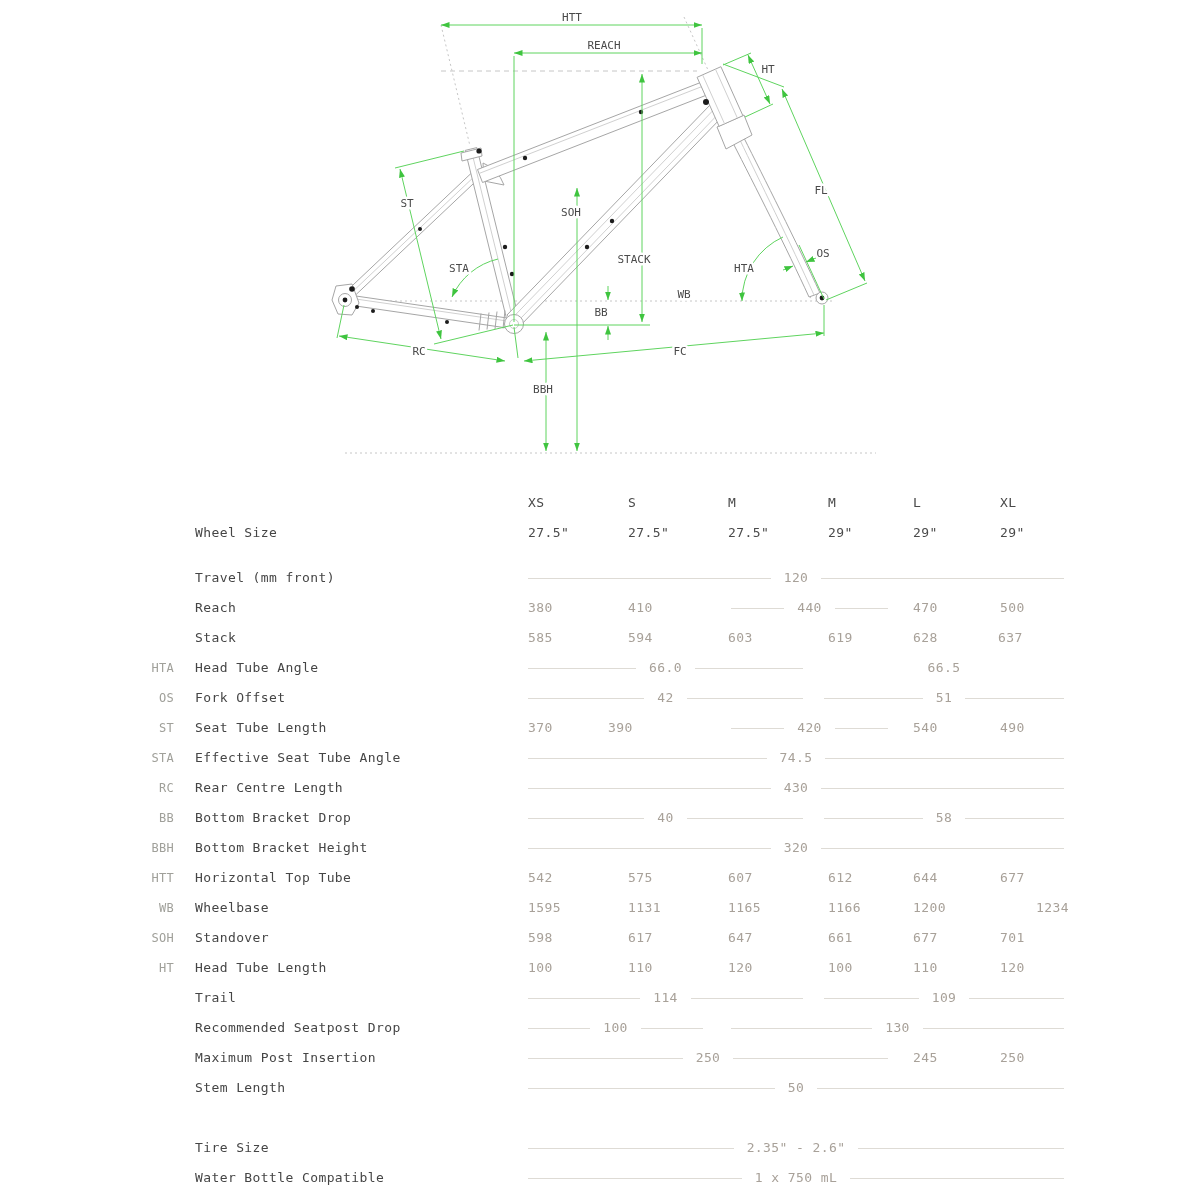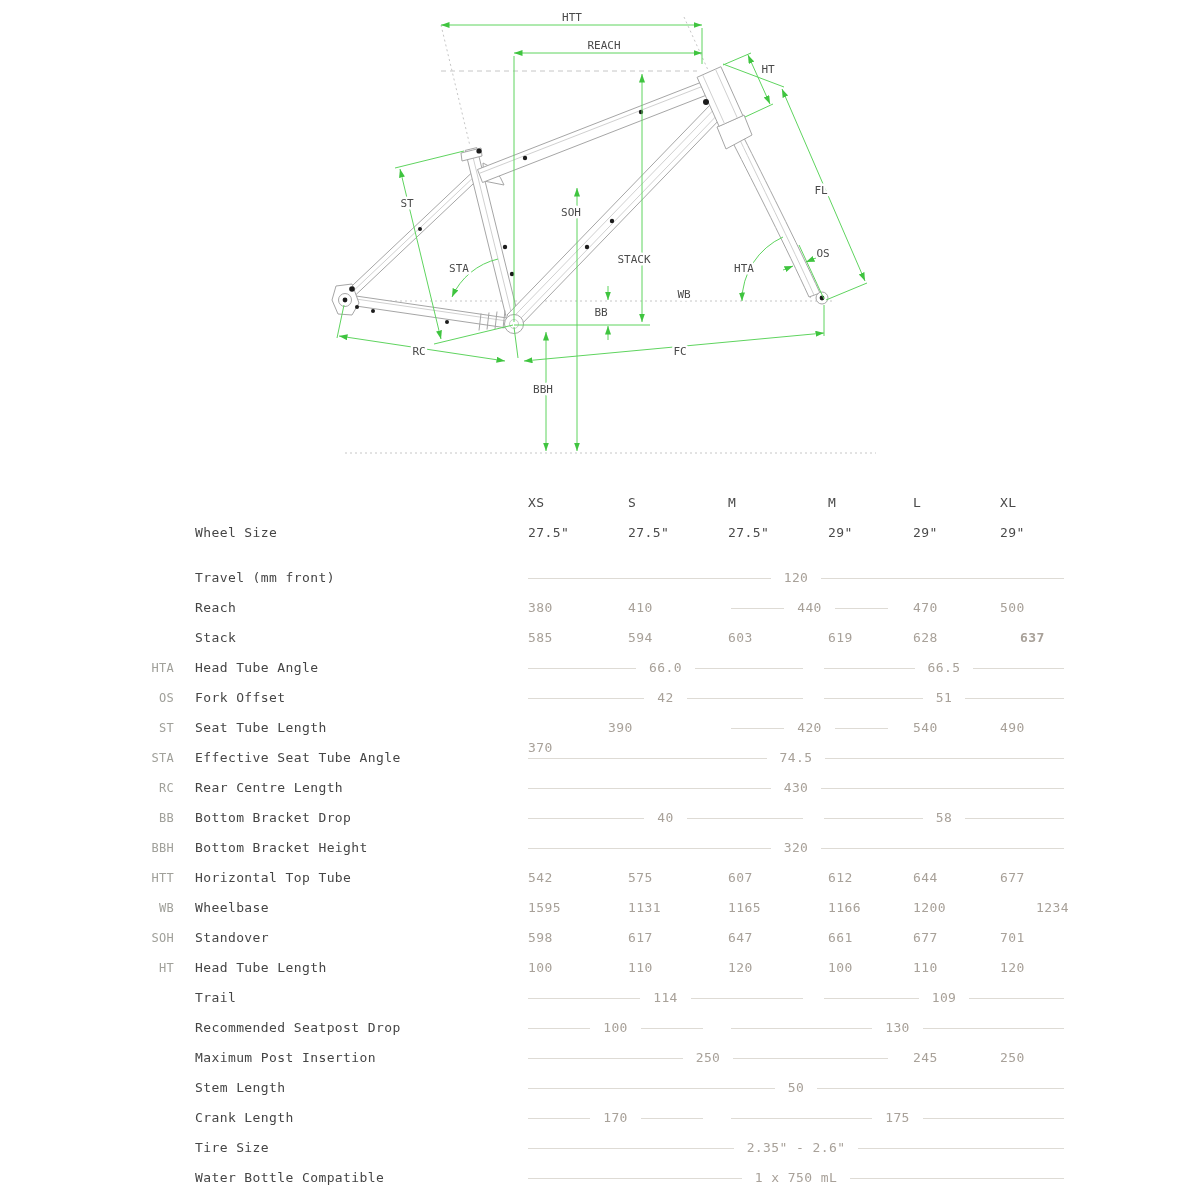--- a/index.html
+++ b/index.html
@@ -178,31 +178,31 @@
         <i class="lead"></i>
       </div>
     </div>
     <div class="trow" style="top: 630px; left: 0px; width: 1200px;">
       <span class="rlabel">Stack</span>
       <span class="val" style="left: 528px;">585</span>
       <span class="val" style="left: 628px;">594</span>
       <span class="val" style="left: 728px;">603</span>
       <span class="val" style="left: 828px;">619</span>
       <span class="val" style="left: 913px;">628</span>
-      <span class="val" style="left: 1020px; font-weight: bold;">637</span>
+      <span class="val" style="left: 998px;">637</span>
     </div>
     <div class="trow" style="top: 660px; left: 0px; width: 1200px;">
       <span class="rcode">HTA</span>
       <span class="rlabel">Head Tube Angle</span>
       <div class="spanline" style="left: 528px; width: 275px;">
         <i class="lead"></i>
         <span class="sval">66.0</span>
         <i class="lead"></i>
       </div>
-      <div class="spanline" style="left: 824px; width: 240px;">
+      <div class="spanline" style="left: 824px; width: 240px; flex-direction: column;">
         <i class="lead"></i>
         <span class="sval">66.5</span>
         <i class="lead"></i>
       </div>
     </div>
     <div class="trow" style="top: 690px; left: 0px; width: 1200px;">
       <span class="rcode">OS</span>
       <span class="rlabel">Fork Offset</span>
       <div class="spanline" style="left: 528px; width: 275px;">
         <i class="lead"></i>
@@ -211,21 +211,21 @@
       </div>
       <div class="spanline" style="left: 824px; width: 240px;">
         <i class="lead"></i>
         <span class="sval">51</span>
         <i class="lead"></i>
       </div>
     </div>
     <div class="trow" style="top: 720px; left: 0px; width: 1200px;">
       <span class="rcode">ST</span>
       <span class="rlabel">Seat Tube Length</span>
-      <span class="val" style="left: 528px; margin-top: 20px;">370</span>
+      <span class="val" style="left: 528px;">370</span>
       <span class="val" style="left: 608px;">390</span>
       <span class="val" style="left: 913px;">540</span>
       <span class="val" style="left: 1000px;">490</span>
       <div class="spanline" style="left: 731px; width: 157px;">
         <i class="lead"></i>
         <span class="sval">420</span>
         <i class="lead"></i>
       </div>
     </div>
     <div class="trow" style="top: 750px; left: 0px; width: 1200px;">
@@ -346,33 +346,20 @@
       </div>
     </div>
     <div class="trow" style="top: 1080px; left: 0px; width: 1200px;">
       <span class="rlabel">Stem Length</span>
       <div class="spanline" style="left: 528px; width: 536px;">
         <i class="lead"></i>
         <span class="sval">50</span>
         <i class="lead"></i>
       </div>
     </div>
-    <div class="trow" style="top: 1110px; left: 0px; width: 1200px;">
-      <span class="rlabel">Crank Length</span>
-      <div class="spanline" style="left: 528px; width: 175px;">
-        <i class="lead"></i>
-        <span class="sval">170</span>
-        <i class="lead"></i>
-      </div>
-      <div class="spanline" style="left: 731px; width: 333px;">
-        <i class="lead"></i>
-        <span class="sval">175</span>
-        <i class="lead"></i>
-      </div>
-    </div>
     <div class="trow" style="top: 1140px; left: 0px; width: 1200px;">
       <span class="rlabel">Tire Size</span>
       <div class="spanline" style="left: 528px; width: 536px;">
         <i class="lead"></i>
         <span class="sval">2.35" - 2.6"</span>
         <i class="lead"></i>
       </div>
     </div>
     <div class="trow" style="top: 1170px; left: 0px; width: 1200px;">
       <span class="rlabel">Water Bottle Compatible</span>

